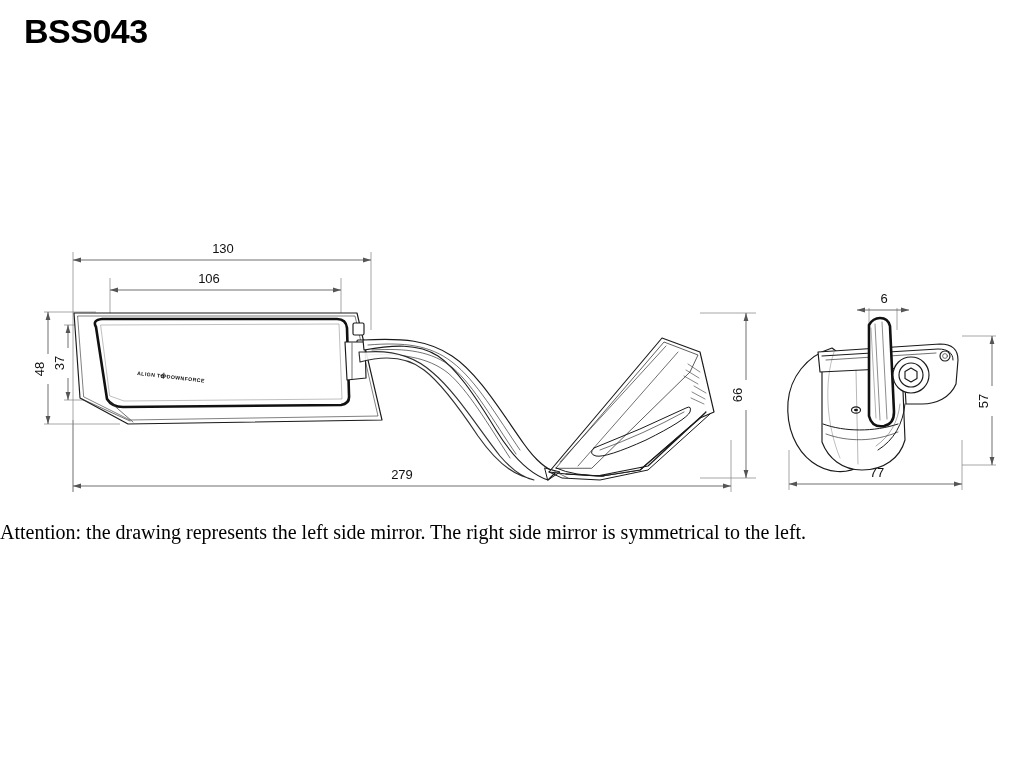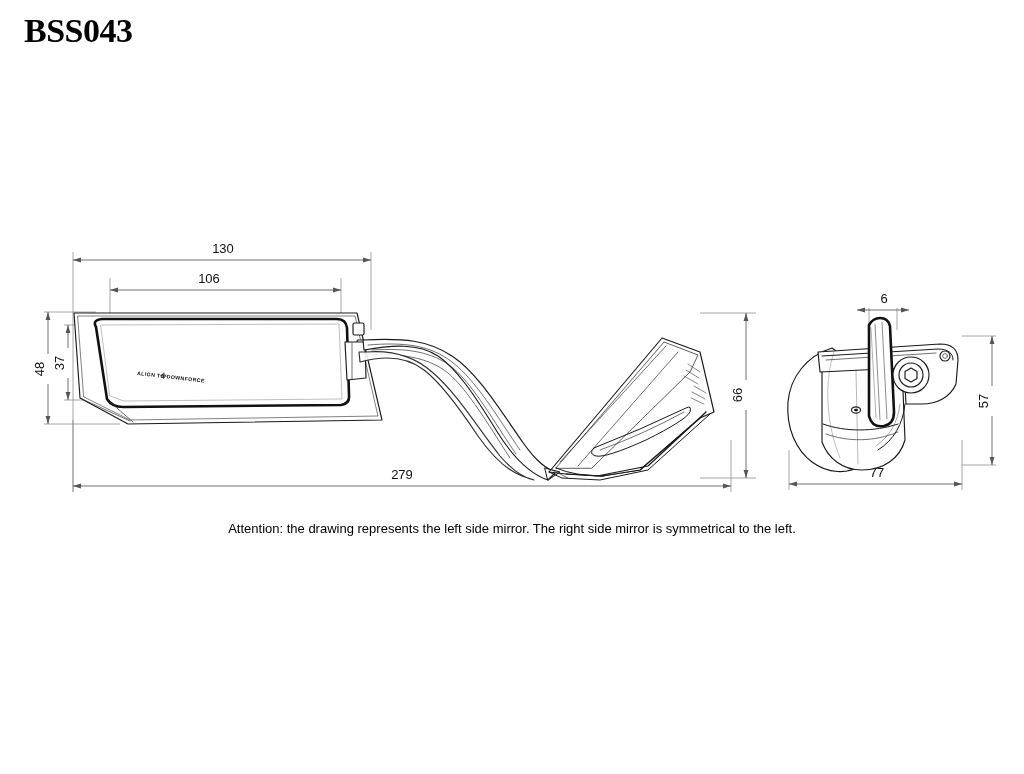--- a/index.html
+++ b/index.html
@@ -17,43 +17,43 @@
     overflow: hidden;
   }
   #page-root {
     position: absolute;
     inset: 0;
   }
   .part-title {
     position: absolute;
     left: 24px;
     top: 14px;
-    font-family: Liberation Serif, serif;
+    font-family: Liberation Sans, sans-serif;
     font-weight: bold;
     font-size: 34px;
     letter-spacing: -0.5px;
     line-height: 1;
     color: #000000;
     white-space: nowrap;
   }
   .drawing-svg {
     position: absolute;
     left: 0;
     top: 0;
     width: 1024px;
     height: 774px;
   }
   .caption {
     position: absolute;
     left: 0;
     top: 521px;
     width: 1024px;
-    text-align: center;
-    font-family: Liberation Sans, sans-serif;
-    font-size: 13px;
+    text-align: left;
+    font-family: Liberation Serif, serif;
+    font-size: 20px;
     color: #000000;
     white-space: nowrap;
   }
 </style>
 </head>
 <body>
 
 <div id="page-root">
 
   <div class="part-title">BSS043</div>

